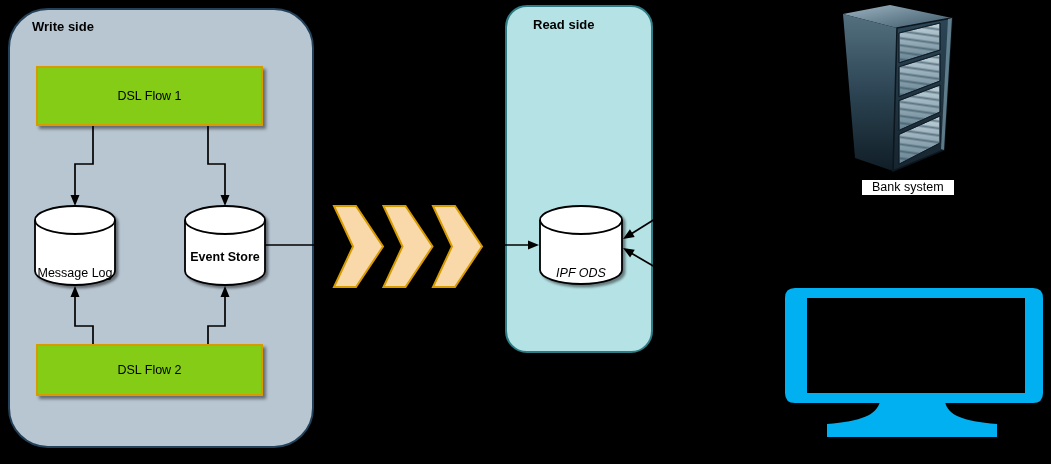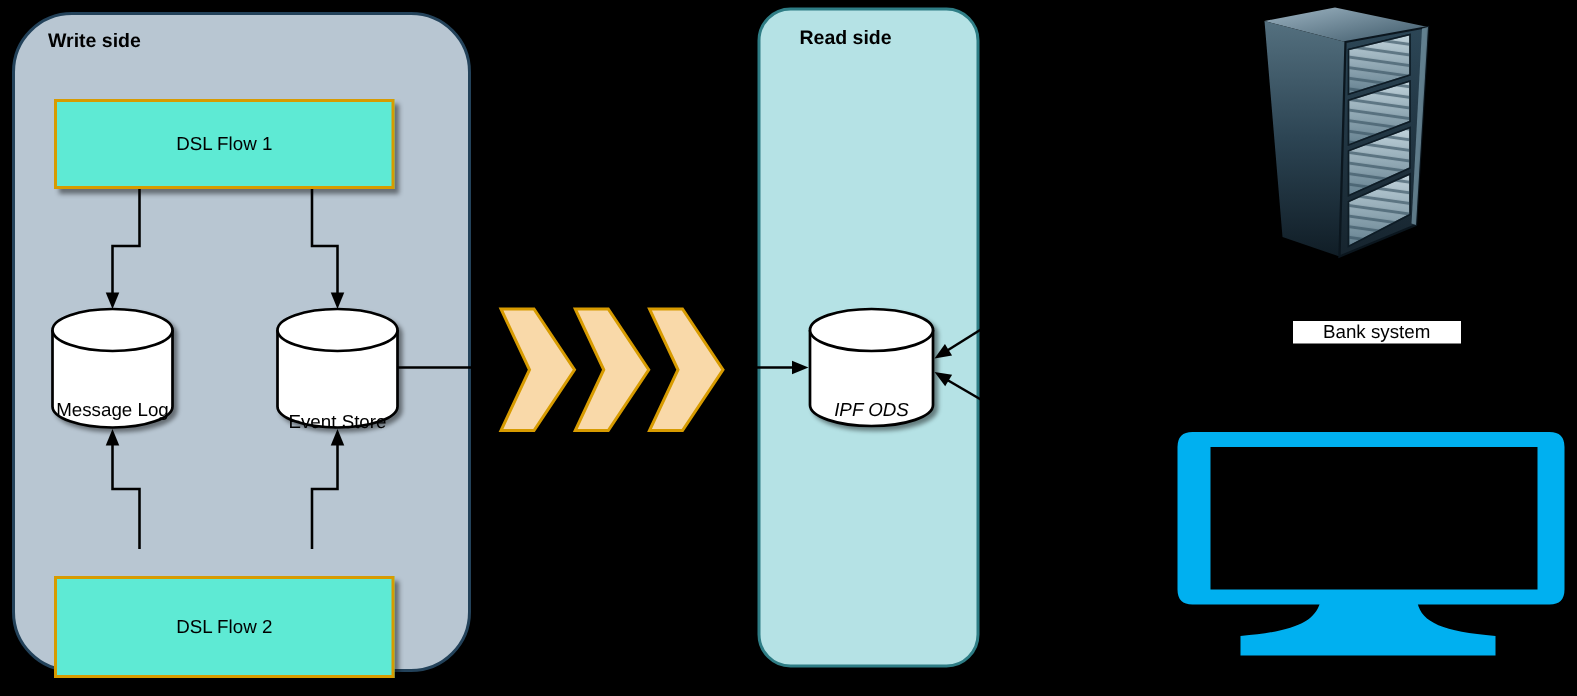--- a/index.html
+++ b/index.html
@@ -6,49 +6,49 @@
   #canvas{
     position:relative;width:1051px;height:464px;background:#000;overflow:hidden;
     font-family:"Liberation Sans",sans-serif;color:#000;
   }
   .container-box{position:absolute;box-sizing:border-box;}
   #write-container{
     left:8px;top:8px;width:306px;height:440px;
     background:#b8c6d2;border:2px solid #23425a;border-radius:40px;padding-left:20px;
   }
   #read-container{
-    left:505px;top:5px;width:148px;height:440px;
+    left:505px;top:5px;width:148px;height:348px;
     background:#b5e2e5;border:2px solid #2e7d85;border-radius:22px;
   }
   .ctitle{
     position:absolute;font-size:13px;font-weight:700;line-height:14px;white-space:nowrap;
   }
   #write-title{left:22px;top:10px;}
   #read-title{left:26px;top:11px;}
   svg#shapes{position:absolute;left:0;top:0;z-index:3;}
   .node-box{
     position:absolute;box-sizing:border-box;z-index:4;
-    background:#5eead4;border:2px solid #d79b00;
+    background:#84cc16;border:2px solid #d79b00;
     box-shadow:3px 3px 3px rgba(0,0,0,0.45);
     display:flex;align-items:center;justify-content:center;
     font-size:12.5px;text-align:right;
   }
   #dsl1{left:36px;top:66px;width:227px;height:60px;}
-  #dsl2{left:36px;top:384px;width:227px;height:68px;}
+  #dsl2{left:36px;top:344px;width:227px;height:52px;}
   .cyl-label{
     position:absolute;z-index:5;font-size:12.5px;text-align:center;
     display:flex;align-items:center;justify-content:center;height:16px;white-space:nowrap;margin-top:17px;
   }
   #lbl-message-log{left:33px;top:248px;width:84px;}
-  #lbl-event-store{left:183px;top:256px;width:84px;}
+  #lbl-event-store{left:183px;top:232px;width:84px;font-weight:bold;}
   #lbl-ipf-ods{left:539px;top:248px;width:84px;font-style:italic;}
   #bank-label{
     position:absolute;z-index:5;left:862px;top:180px;
     background:#ffffff;color:#000;font-size:12.5px;line-height:13px;
-    padding:1px 20px;white-space:nowrap;margin-top:34px;
+    padding:1px 10px;white-space:nowrap;
   }
   .layer{position:absolute;left:0;top:0;}
   .z1{z-index:1}
 </style>
 </head>
 <body>
 
 <div id="canvas">
 
   <div id="write-container" class="container-box z1">

